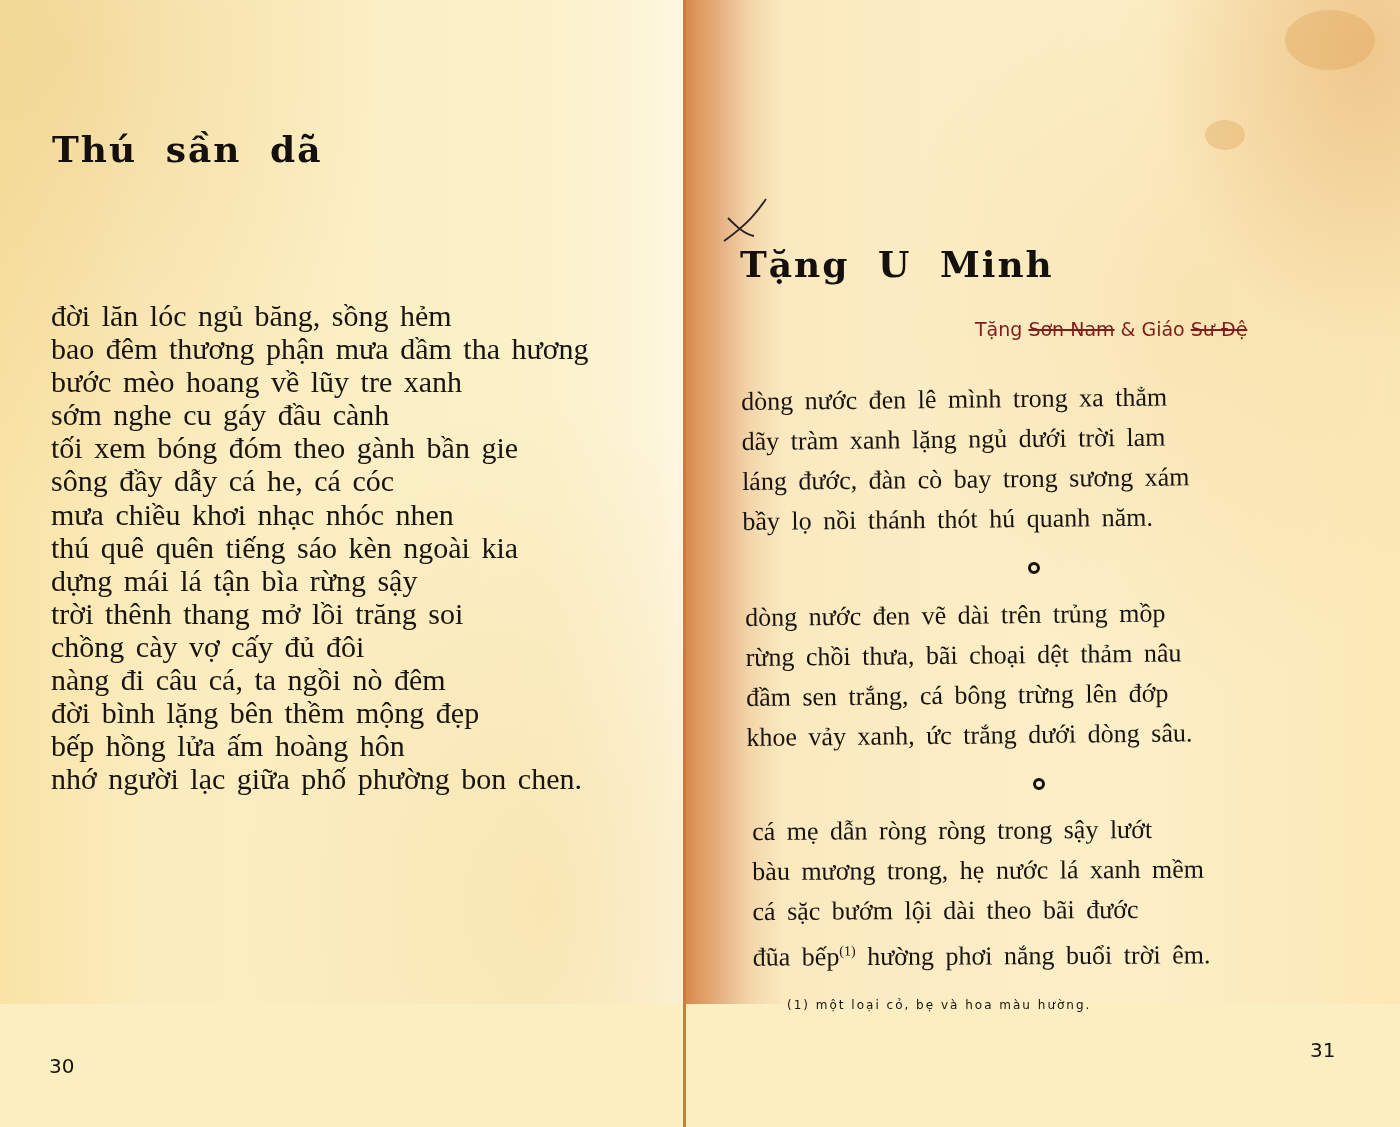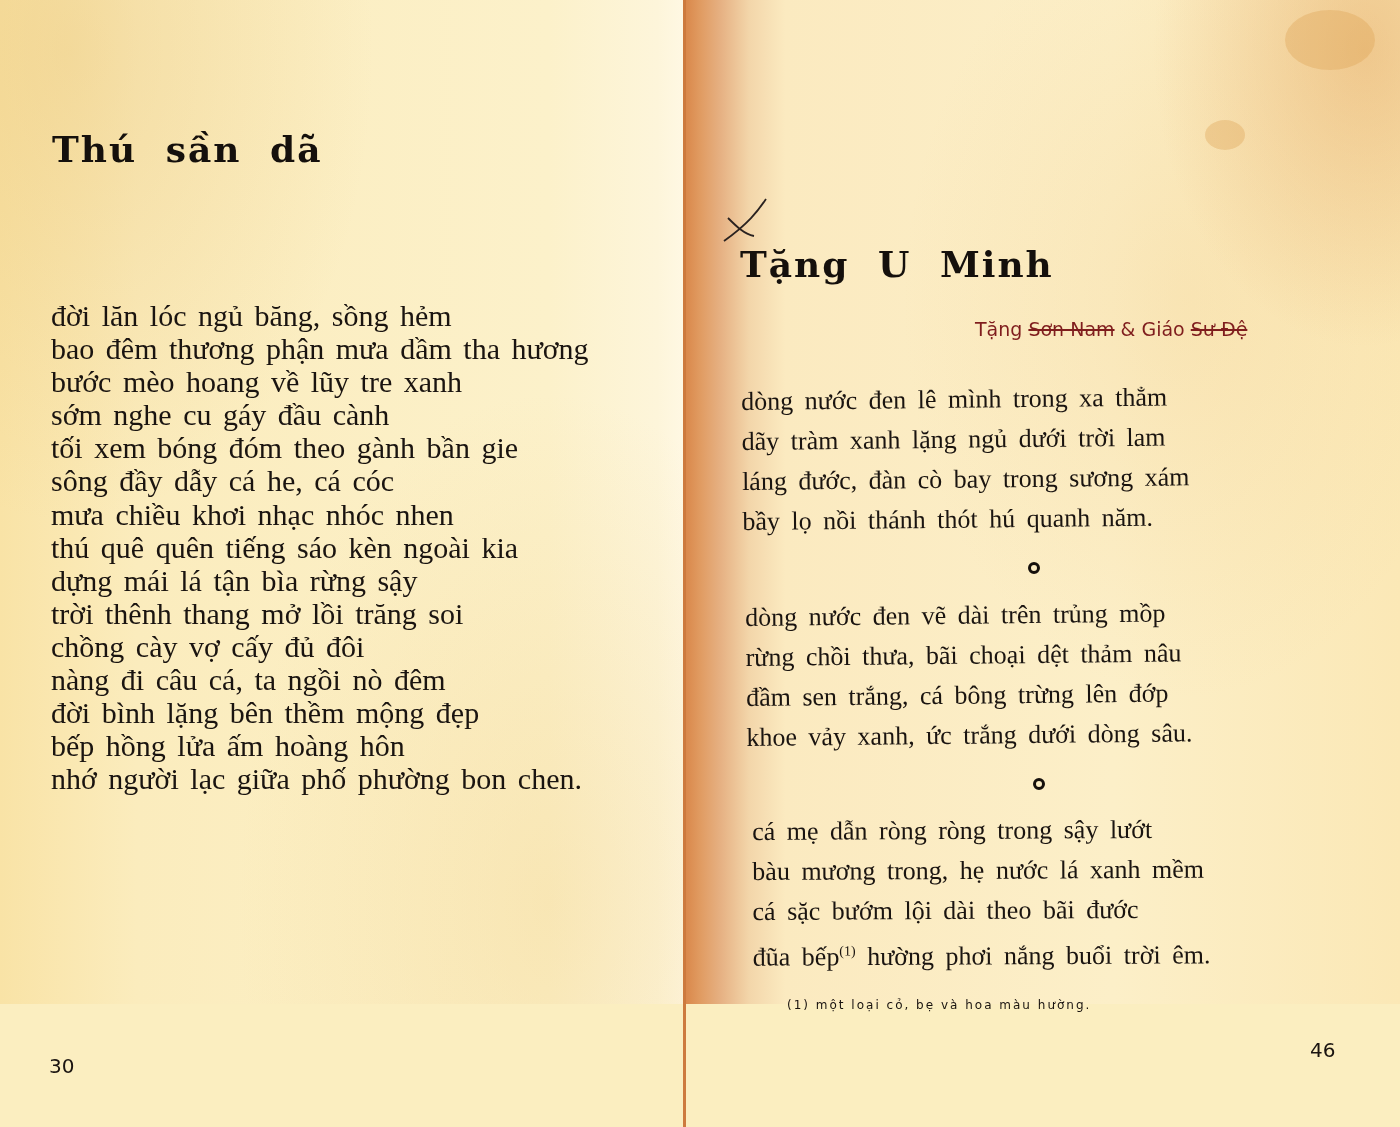--- a/index.html
+++ b/index.html
@@ -147,15 +147,15 @@
   <div class="separator sep-2"></div>
 
   <ul class="stanza stanza-3">
     <li>cá mẹ dẫn ròng ròng trong sậy lướt</li>
     <li>bàu mương trong, hẹ nước lá xanh mềm</li>
     <li>cá sặc bướm lội dài theo bãi đước</li>
     <li><span>đũa bếp</span><span class="sup">(1)</span><span> hường phơi nắng buổi trời êm.</span></li>
   </ul>
 
   <div class="footnote">(1) một loại cỏ, bẹ và hoa màu hường.</div>
-  <div class="page-number pn-right">46</div>
+  <div class="page-number pn-right">31</div>
 
 </div>
 
 </body></html>

